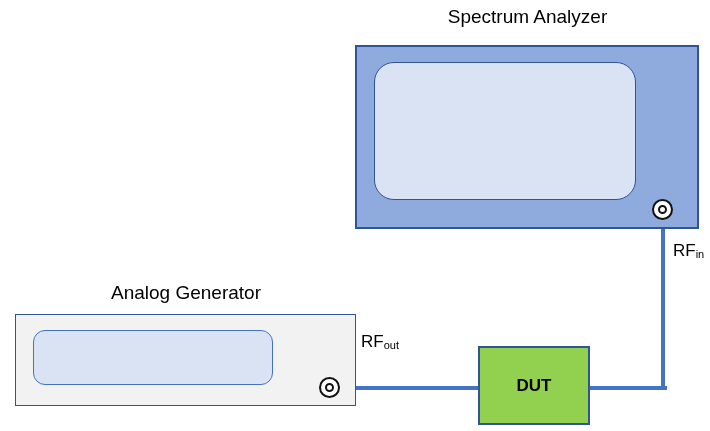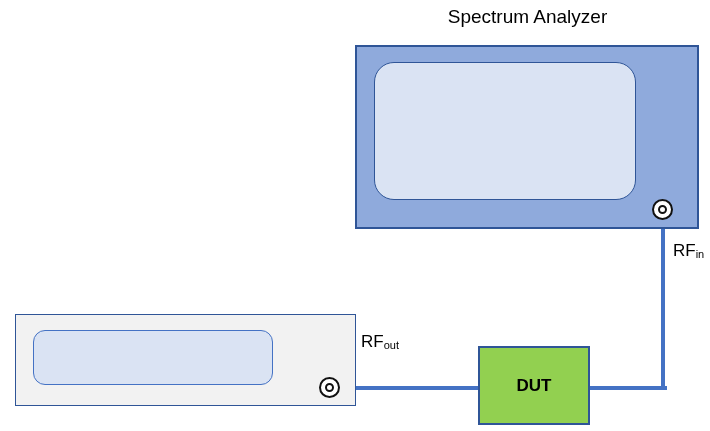--- a/index.html
+++ b/index.html
@@ -112,20 +112,21 @@
   .rf-in-label  { left: 673px; top: 241px; }
   .rf-out-label { left: 361px; top: 332px; }
 </style>
 </head>
 <body>
 
 <div class="canvas">
 
   <div class="device-title sa-title">Spectrum Analyzer</div>
 
+  <div class="device-title ag-title">Analog Generator</div>
 
   <div class="cable cable-gen-dut"></div>
   <div class="cable cable-dut-sa-h"></div>
   <div class="cable cable-sa-v"></div>
 
   <div class="sa-box">
     <div class="sa-screen"></div>
   </div>
   <div class="connector sa-connector">
     <div class="pin"></div>

